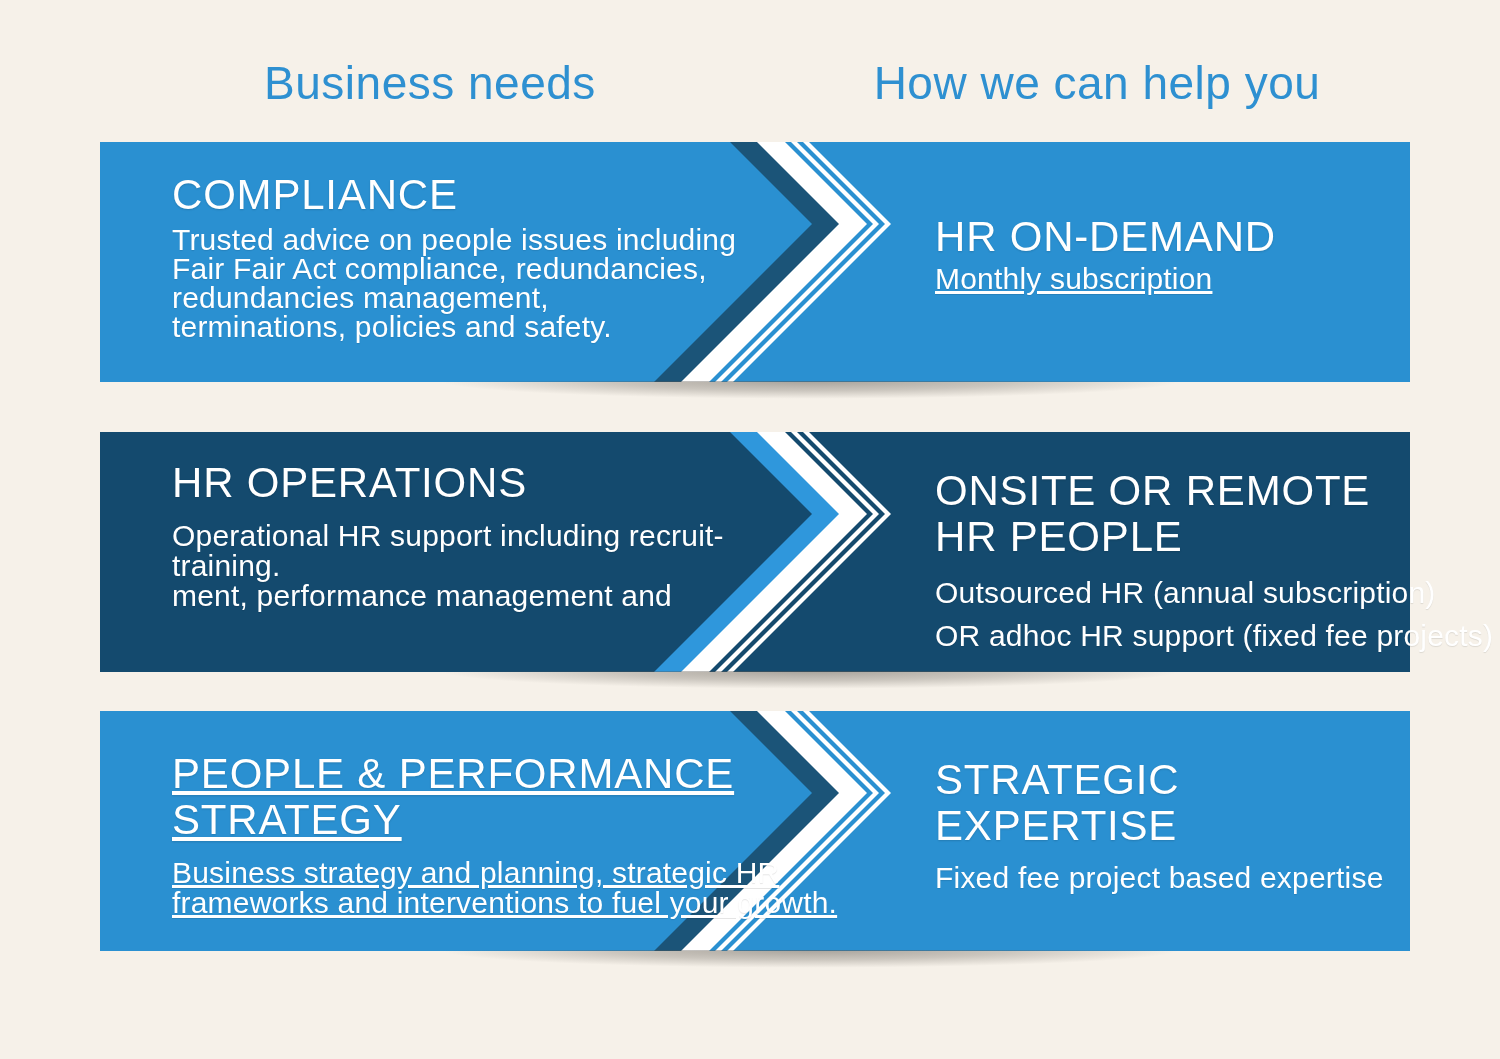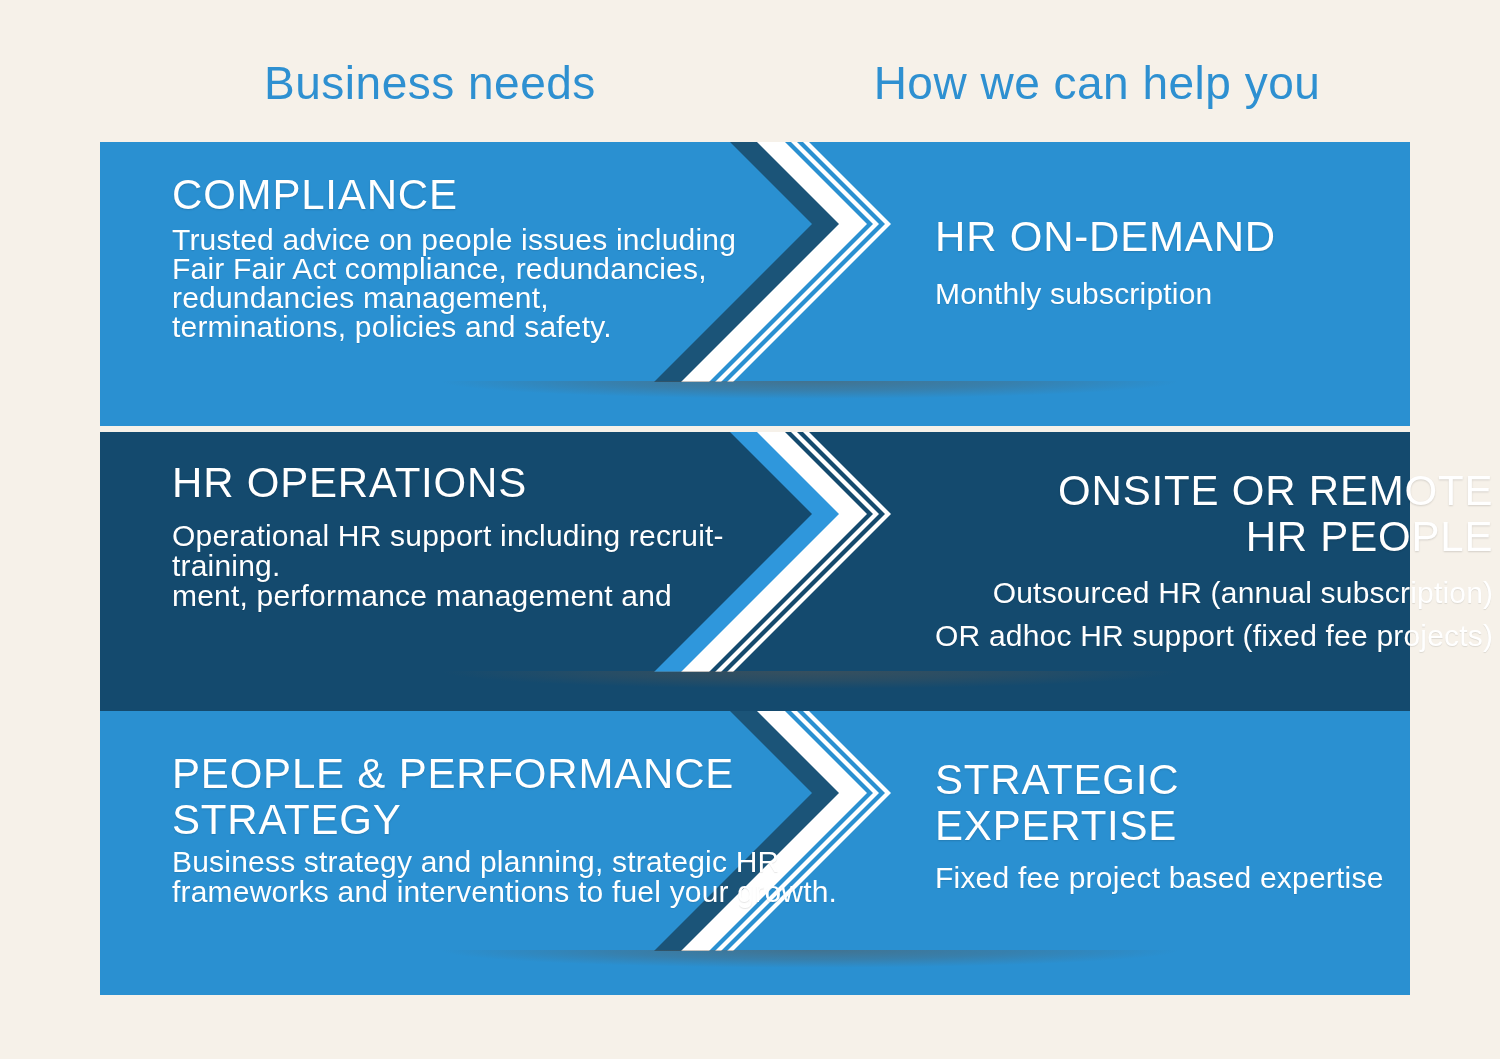--- a/index.html
+++ b/index.html
@@ -16,21 +16,21 @@
     position:absolute; top:56px; height:44px;
     font-size:46px; font-weight:400; letter-spacing:0.5px;
     color: var(--header-blue, #2e90d1);
     text-align:center; white-space:nowrap;
   }
   .col-header.left  { left:40px;  width:780px; }
   .col-header.right { left:697px; width:800px; }
 
   
   .row {
-    position:absolute; left:100px; width:1310px; height:284px;
+    position:absolute; left:100px; width:1310px; height:240px;
     background: var(--bg);
   }
   .row.r0 { top:142px; }
   .row.r1 { top:432px; }
   .row.r2 { top:711px; }
 
   .chevron { position:absolute; inset:0; }
   .chevron .layer { position:absolute; inset:0; }
   
   .lay-w2   { background:#fff;        clip-path: polygon(0 0, 709px 0, 791px 82px, 633px 240px, 0 240px); }
@@ -47,26 +47,26 @@
     font-size:42px; line-height:46px; font-weight:400; letter-spacing:0.8px;
     white-space:nowrap; text-shadow:0 1px 2px rgba(0,0,0,.14);
   }
   .desc .line {
     font-size:30px; line-height:29px; font-weight:400; letter-spacing:0.2px;
     white-space:nowrap; text-shadow:0 1px 1px rgba(0,0,0,.10);
   }
   .need { left:72px; }
   .help { left:835px; }
   .r0 .need { top:30px; }  .r0 .need .desc { margin-top:7px; }
-  .r0 .help { top:72px; }  .r0 .help .desc { margin-top:19px; }
+  .r0 .help { top:72px; }  .r0 .help .desc { margin-top:4px;text-decoration:underline; }
   .r1 .need { top:28px; }  .r1 .need .desc { margin-top:15px; .line{line-height:30px;} }
   .r1 .need .desc .line { line-height:30px; }
-  .r1 .help { top:36px;text-align:right; }  .r1 .help .desc { margin-top:11px; }
+  .r1 .help { top:36px; }  .r1 .help .desc { margin-top:11px; }
   .r1 .help .desc .line { line-height:43px; }
-  .r2 .need { top:40px; }  .r2 .need .desc { margin-top:4px; }
+  .r2 .need { top:40px;text-decoration:underline; }  .r2 .need .desc { margin-top:15px; }
   .r2 .need .desc .line { line-height:30px; }
   .r2 .help { top:46px; }  .r2 .help .desc { margin-top:14px; }
 
   
   .swoosh {
     position:absolute; top:239px; left:230px; right:120px; height:24px;
     background: radial-gradient(ellipse 52% 100% at 50% 0%,
                  rgba(90,85,78,.50) 0%, rgba(90,85,78,.28) 40%, rgba(90,85,78,0) 74%);
     border-radius: 0 0 50% 50% / 0 0 100% 100%;
     z-index:1; pointer-events:none;

